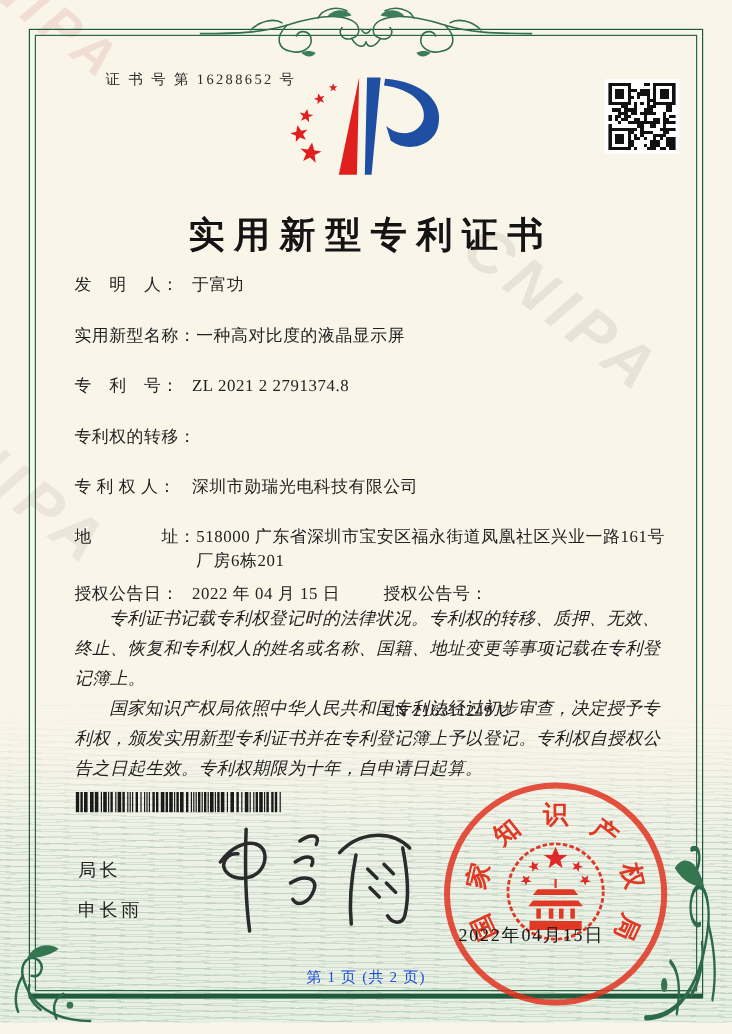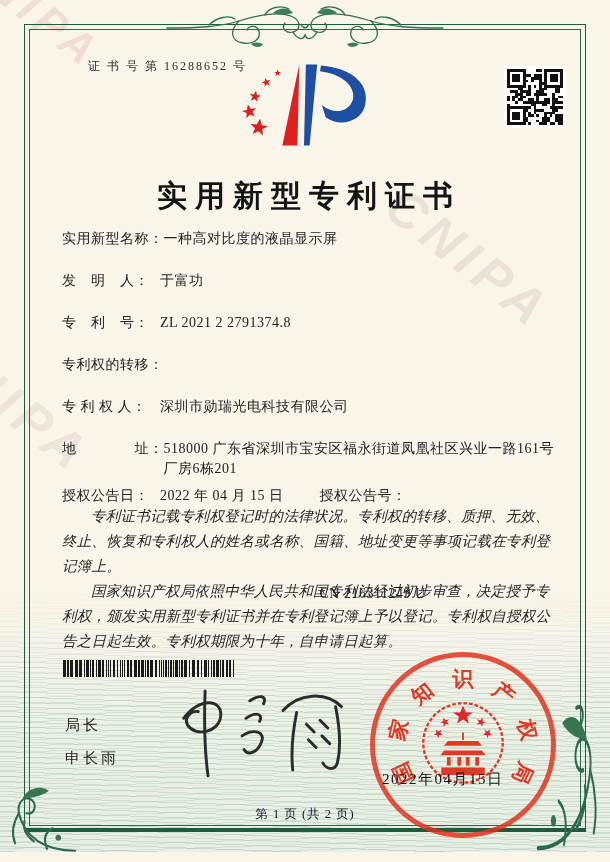--- a/index.html
+++ b/index.html
@@ -54,21 +54,21 @@
   .official-name{position:absolute;left:65px;top:749px;font-size:15px;letter-spacing:3px;color:#222;}
   .signature{position:absolute;left:172px;top:678px;}
   .seal{position:absolute;left:370px;top:652px;width:186px;height:186px;border:5px solid rgba(224,48,28,.88);
         border-radius:50%;box-sizing:border-box;opacity:.95;}
   .seal-ring{position:absolute;inset:0;}
   .seal-ring span{position:absolute;left:50%;top:50%;width:24px;height:26px;margin:-13px 0 0 -12px;
         text-align:center;font-size:21px;font-weight:700;color:#e0301c;transform-origin:50% 50%;}
   .emblem{position:absolute;left:50%;top:50%;transform:translate(-50%,-52%);}
   .seal-date{position:absolute;left:382px;top:770px;font-size:15px;font-weight:400;color:#141414;
         letter-spacing:1.5px;}
-  .footer{position:absolute;left:0;right:0;top:806px;text-align:center;font-size:12.5px;color:#0f172a;
+  .footer{position:absolute;left:0;right:0;top:806px;text-align:center;font-size:12.5px;color:#1d4ed8;
         letter-spacing:1px;}
 </style>
 </head>
 <body>
 
 <div class="page">
 
   <div class="guilloche"></div>
 
   <div class="wm wm1">CNIPA</div>
@@ -286,26 +286,26 @@
         <rect x="17" y="20" width="1" height="1" fill="#111"></rect>
         <rect x="19" y="20" width="1" height="1" fill="#111"></rect>
         <rect x="20" y="20" width="1" height="1" fill="#111"></rect>
       </svg>
   </div>
 
   <h1 class="title">实用新型专利证书</h1>
 
   <div class="fields">
     <div class="frow">
+      <span class="flabel">发　明　人：</span>
+      <span class="fvalue">于富功</span>
+    </div>
+    <div class="frow">
       <span class="flabel">实用新型名称：</span>
       <span class="fvalue">一种高对比度的液晶显示屏</span>
-    </div>
-    <div class="frow">
-      <span class="flabel">发　明　人：</span>
-      <span class="fvalue">于富功</span>
     </div>
     <div class="frow">
       <span class="flabel">专　利　号：</span>
       <span class="fvalue">ZL 2021 2 2791374.8</span>
     </div>
     <div class="frow">
       <span class="flabel">专利权的转移：</span>
     </div>
     <div class="frow">
       <span class="flabel">专 利 权 人：</span>

